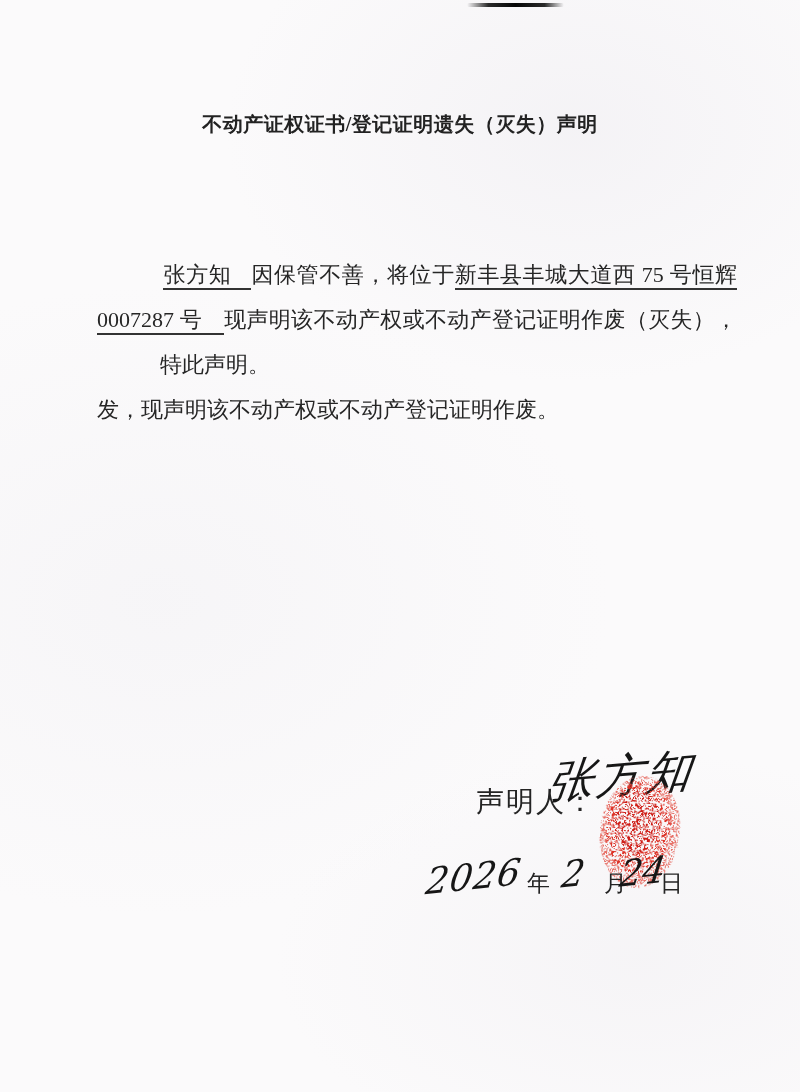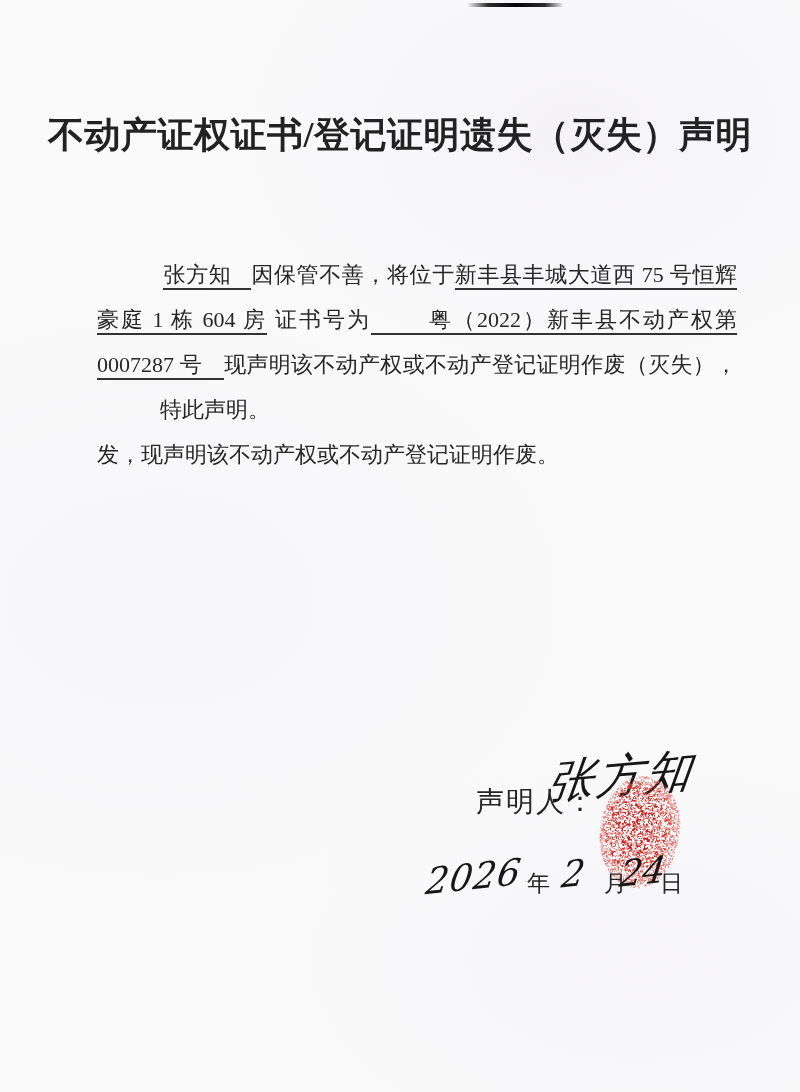--- a/index.html
+++ b/index.html
@@ -15,21 +15,21 @@
     font-family:"Liberation Serif","DejaVu Serif",serif;
     color:#2a2a2a;
   }
   .scan-streak{
     position:absolute;left:467px;top:3px;width:97px;height:4px;
     background:linear-gradient(90deg, transparent 0%, #2a2a2a 22%, #050505 50%, #2a2a2a 80%, transparent 100%);
     border-radius:2px;
   }
   .title{
     position:absolute;top:111px;left:0;width:100%;
-    text-align:center;font-size:36px;font-weight:700;
+    text-align:center;font-size:20px;font-weight:700;
     letter-spacing:0.5px;color:#222;
   }
   .body-block{
     position:absolute;left:97px;top:252px;width:640px;
     font-size:22px;color:#262626;
   }
   .bline{height:45px;line-height:45px;}
   .just{text-align:justify;text-align-last:justify;}
   .u{border-bottom:2px solid #333;padding-bottom:1px;}
   .pr20{padding-right:20px;}
@@ -74,23 +74,20 @@
 
   <div class="scan-streak"></div>
 
   <div class="title">不动产证权证书/登记证明遗失（灭失）声明</div>
 
   <div class="body-block">
     <div class="bline just">
       <span class="ind ind66"></span><span class="u pr20">张方知</span><span>因保管不善，将位于</span><span class="u">新丰县丰城大道西 75 号恒辉</span>
     </div>
     <div class="bline just">
-      <span class="u">豪庭 1 栋 604 房</span><span class="ml8">证书号为</span><span class="u pl58">粤（2022）新丰县不动产权第</span>
-    </div>
-    <div class="bline just">
       <span class="u pr22">0007287 号</span><span>现声明该不动产权或不动产登记证明作废（灭失），</span>
     </div>
     <div class="bline">
       <span class="ind ind63"></span><span>特此声明。</span>
     </div>
     <div class="bline">
       <span>发，现声明该不动产权或不动产登记证明作废。</span>
     </div>
   </div>
 

